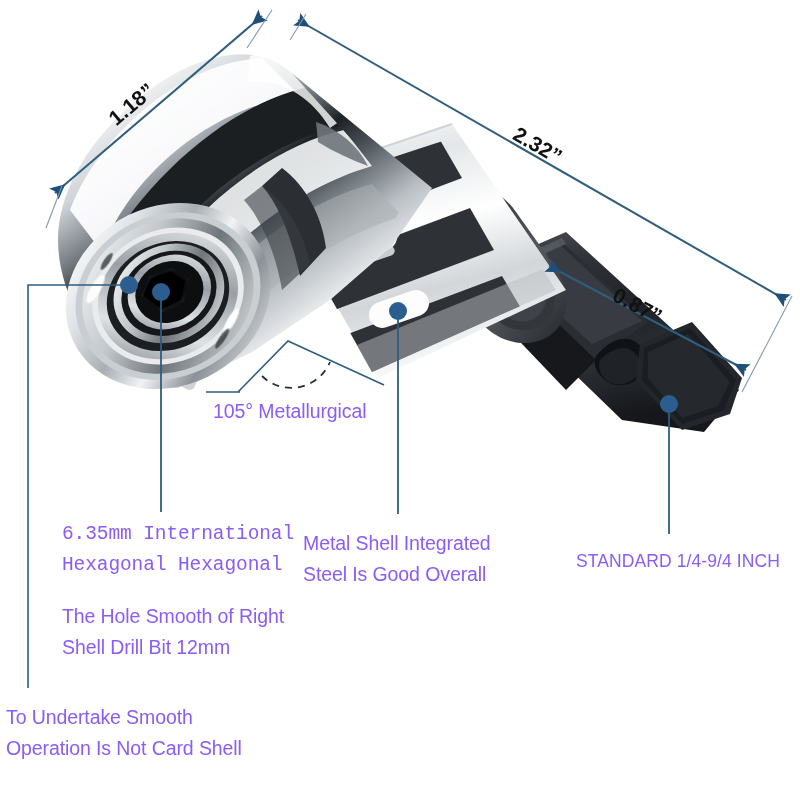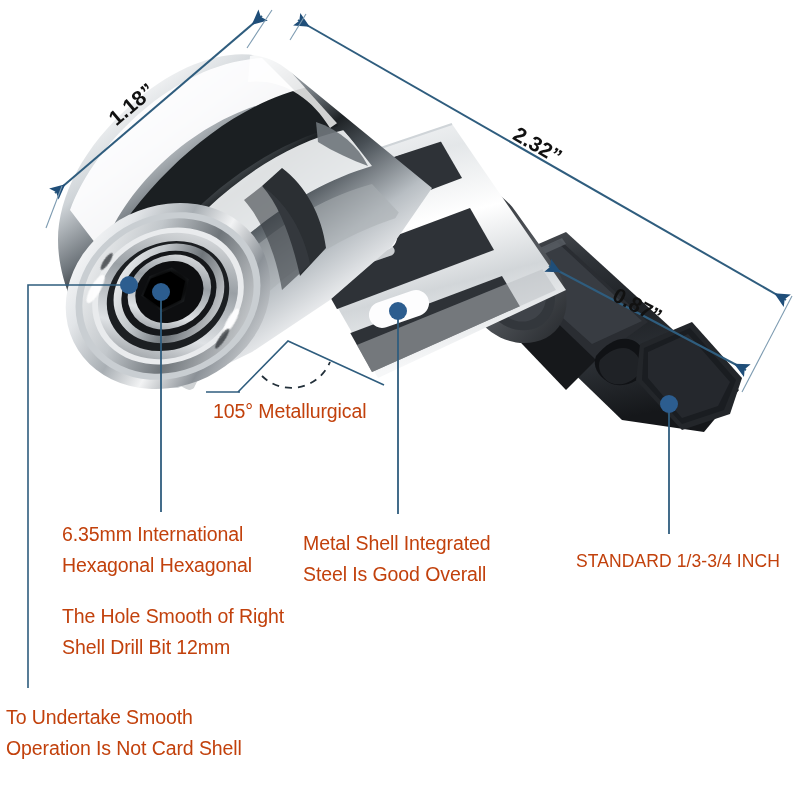--- a/index.html
+++ b/index.html
@@ -25,21 +25,21 @@
     width: 800px;
     height: 800px;
     overflow: visible;
   }
   #product-layer { z-index: 1; }
   #annotation-layer { z-index: 2; }
 
   .callout-text {
     position: absolute;
     z-index: 3;
-    color: #c2410c;
+    color: #8b5cf6;
     font-family: "Liberation Sans", "DejaVu Sans", sans-serif;
     font-size: 19.5px;
     line-height: 31px;
     letter-spacing: -0.1px;
     white-space: nowrap;
   }
   .callout-text .ln { display: block; }
 
   .dim-text {
     position: absolute;
@@ -337,37 +337,37 @@
   </div>
 
   <div class="dim-text" style="left:620px; top:283px; transform:rotate(28deg);">
     <span>0.87”</span>
   </div>
 
   <div class="callout-text" style="left:213px; top:396px;">
     <span class="ln">105° Metallurgical</span>
   </div>
 
-  <div class="callout-text" style="left:62px; top:519px;">
+  <div class="callout-text" style="left:62px; top:519px;font-family:Liberation Mono, monospace;">
     <span class="ln">6.35mm International</span>
     <span class="ln">Hexagonal Hexagonal</span>
   </div>
 
   <div class="callout-text" style="left:62px; top:601px;">
     <span class="ln">The Hole Smooth of Right</span>
     <span class="ln">Shell Drill Bit 12mm</span>
   </div>
 
   <div class="callout-text" style="left:303px; top:528px;">
     <span class="ln">Metal Shell Integrated</span>
     <span class="ln">Steel Is Good Overall</span>
   </div>
 
   <div class="callout-text" style="left:6px; top:702px;">
     <span class="ln">To Undertake Smooth</span>
     <span class="ln">Operation Is Not Card Shell</span>
   </div>
 
   <div class="callout-text small-caps-text" style="left:576px; top:546px;">
-    <span class="ln">STANDARD 1/3-3/4 INCH</span>
+    <span class="ln">STANDARD 1/4-9/4 INCH</span>
   </div>
 
 </div>
 
 </body></html>

